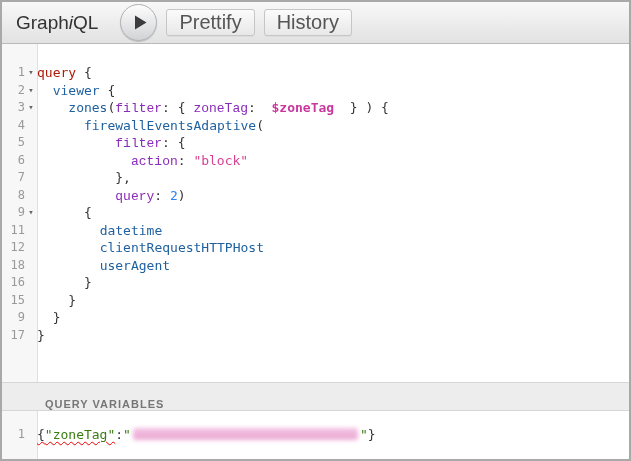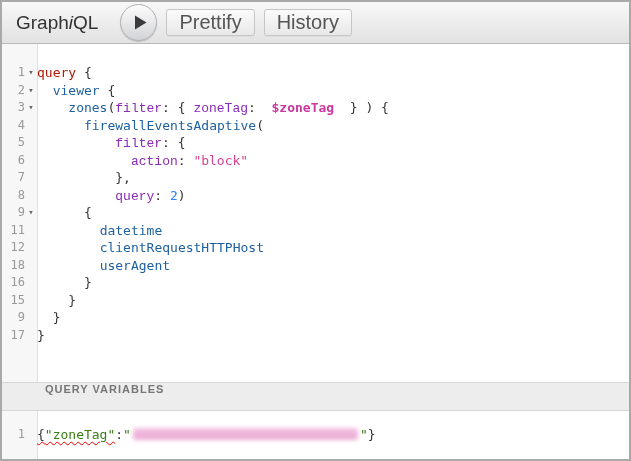--- a/index.html
+++ b/index.html
@@ -78,21 +78,21 @@
     display:inline-block; width:225px; height:12px;
     background:linear-gradient(#f3c2e2,#eba8d4);
     border-radius:3px; filter:blur(2px);
     vertical-align:-1px; margin:0 2px;
   }
   
   .var-title-bar {
     flex:0 0 29px; height:29px; box-sizing:border-box;
     background:#ededed;
     border-top:1px solid #d6d6d6; border-bottom:1px solid #d6d6d6;
-    display:flex; align-items:flex-start; padding-left:43px;
+    display:flex; align-items:flex-end; padding-left:43px;
     font-size:11px; font-weight:bold; letter-spacing:1px;
     color:#767676; cursor:pointer; text-transform:uppercase;
   }
 </style>
 </head>
 <body>
 
 <div class="window">
 
   <div class="topbar">

